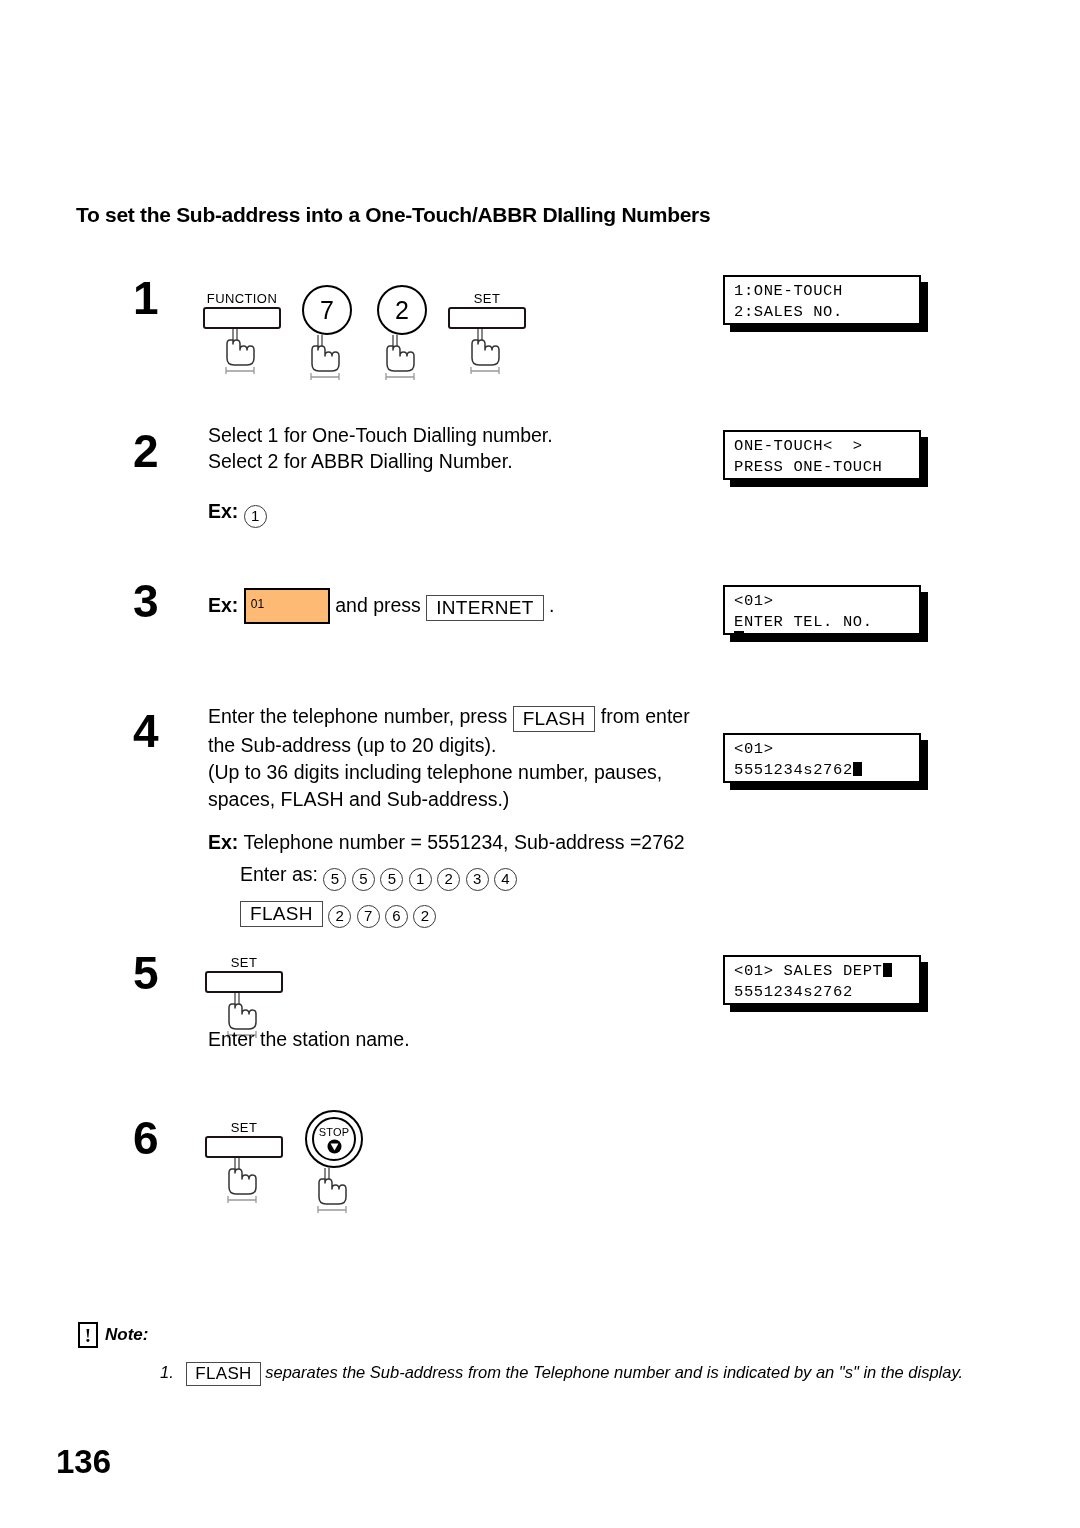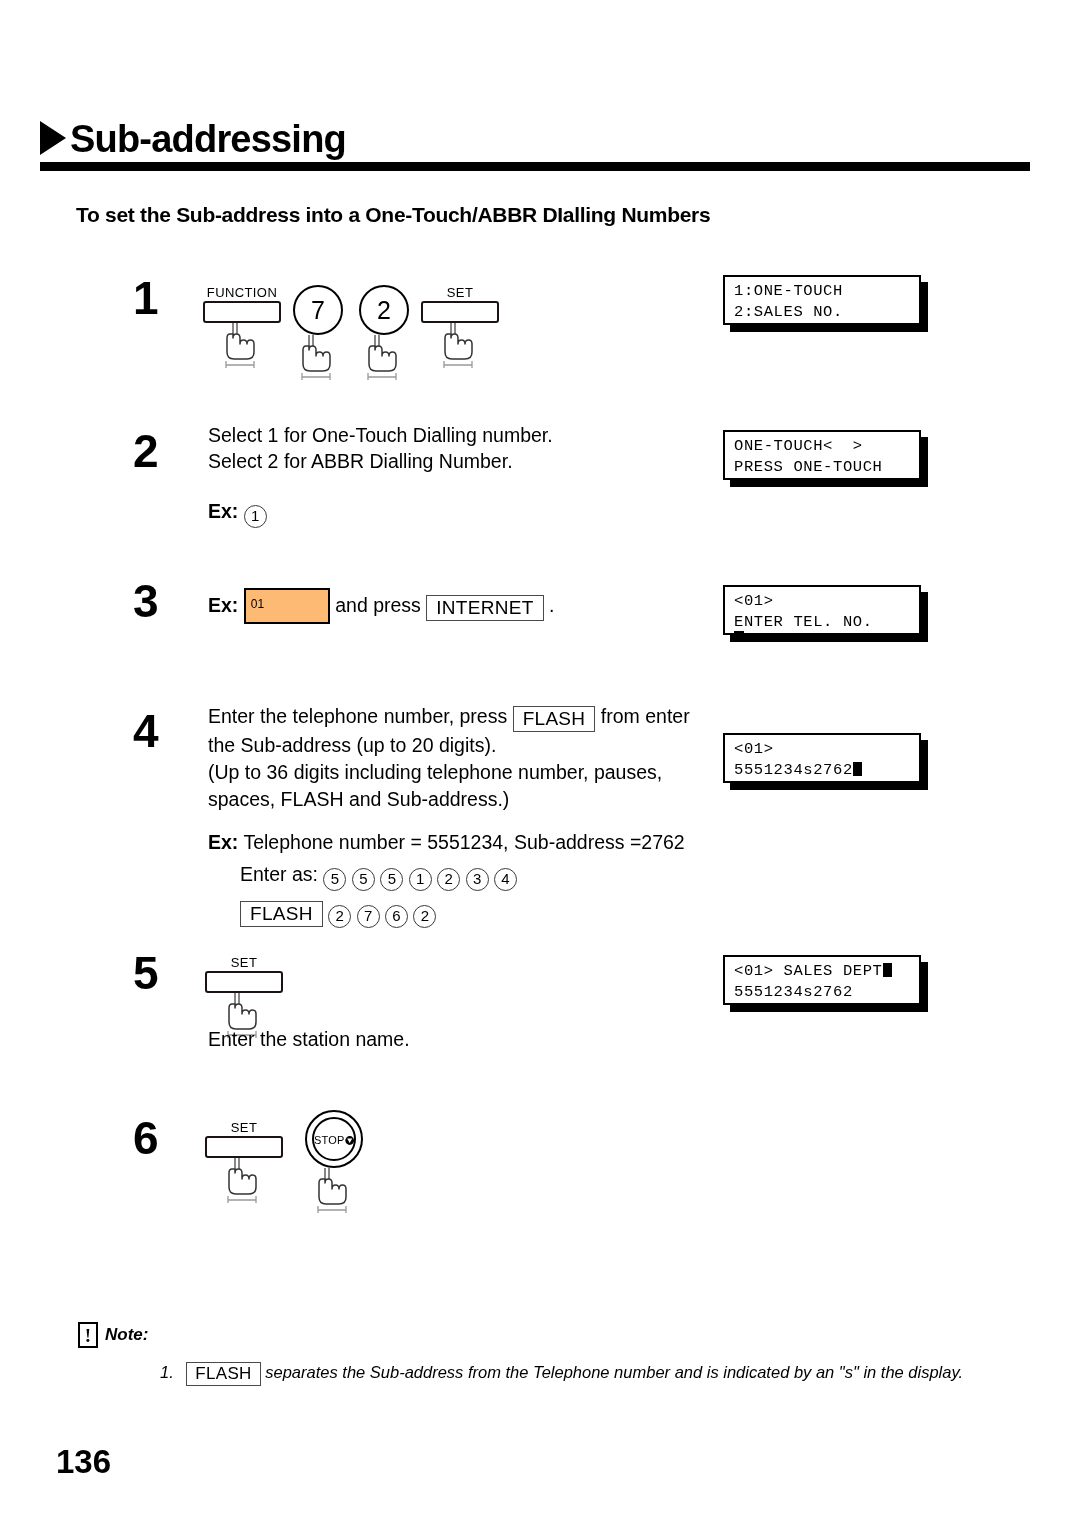--- a/index.html
+++ b/index.html
@@ -128,21 +128,21 @@
     justify-content: center;
     position: relative;
   }
   .stop-inner {
     width: 44px;
     height: 44px;
     border: 2.5px solid #000;
     border-radius: 50%;
     box-sizing: border-box;
     display: flex;
-    flex-direction: row;
+    flex-direction: column;
     align-items: center;
     justify-content: center;
     padding-top: 2px;
   }
   .stop-text {
     font-size: 11px;
     letter-spacing: 0.2px;
     line-height: 1;
   }
   .stop-glyph {
@@ -292,31 +292,24 @@
     top: 1443px;
     font-size: 33px;
     font-weight: bold;
   }
 </style>
 </head>
 <body>
 
 <div class="page">
 
-  <div class="header">
-    <div class="header-row">
-      <div class="tri-marker"></div>
-      <div class="header-title">Sub-addressing</div>
-    </div>
-    <div class="header-rule"></div>
-  </div>
   <div class="subtitle">To set the Sub-address into a One-Touch/ABBR DIalling Numbers</div>
 
   <div class="step-num" style="left:133px; top:275px;">1</div>
-  <div class="keygroup" style="left:203px; top:285px; gap:8px;">
+  <div class="keygroup" style="left:203px; top:285px; gap:17px;align-items:center;">
 
     <div class="key-unit">
       <div class="key-cap-label">FUNCTION</div>
       <div class="key-cap"></div>
       <svg class="hand" width="58" height="50" viewBox="0 0 58 50">
         <path d="M20 2 L20 22 M24 2 L24 20" stroke="#555" stroke-width="1.4" fill="none"></path>
         <path d="M17 13 q-3 0 -3 4 l0 14 q0 7 7 7 l13 0 q7 0 7 -7 l0 -8 q0 -4 -3.5 -4 q-3.5 0 -3.5 4 q0 -4 -3.5 -4 q-3.5 0 -3.5 4 l0 -6 q0 -4 -3.5 -4 q-3.5 0 -3.5 4 l0 -4 z" fill="#fff" stroke="#333" stroke-width="1.5" stroke-linejoin="round"></path>
         <path d="M13 40 l0 7 M41 40 l0 7 M13 44 l28 0" stroke="#999" stroke-width="1.3" fill="none"></path>
       </svg>
     </div>

